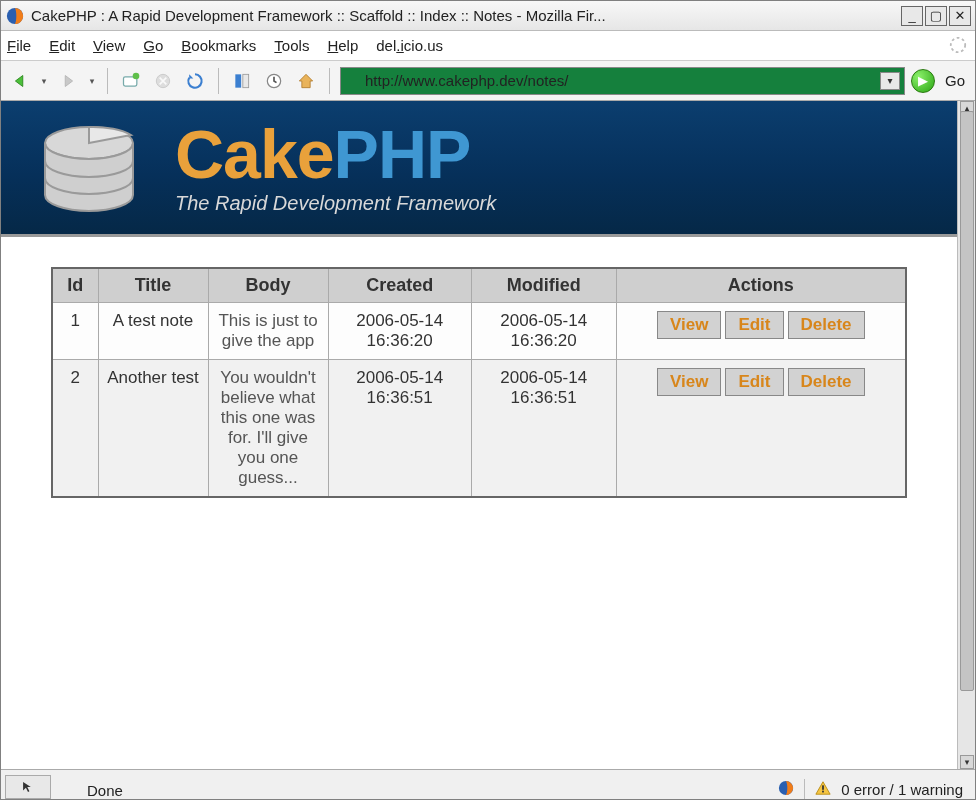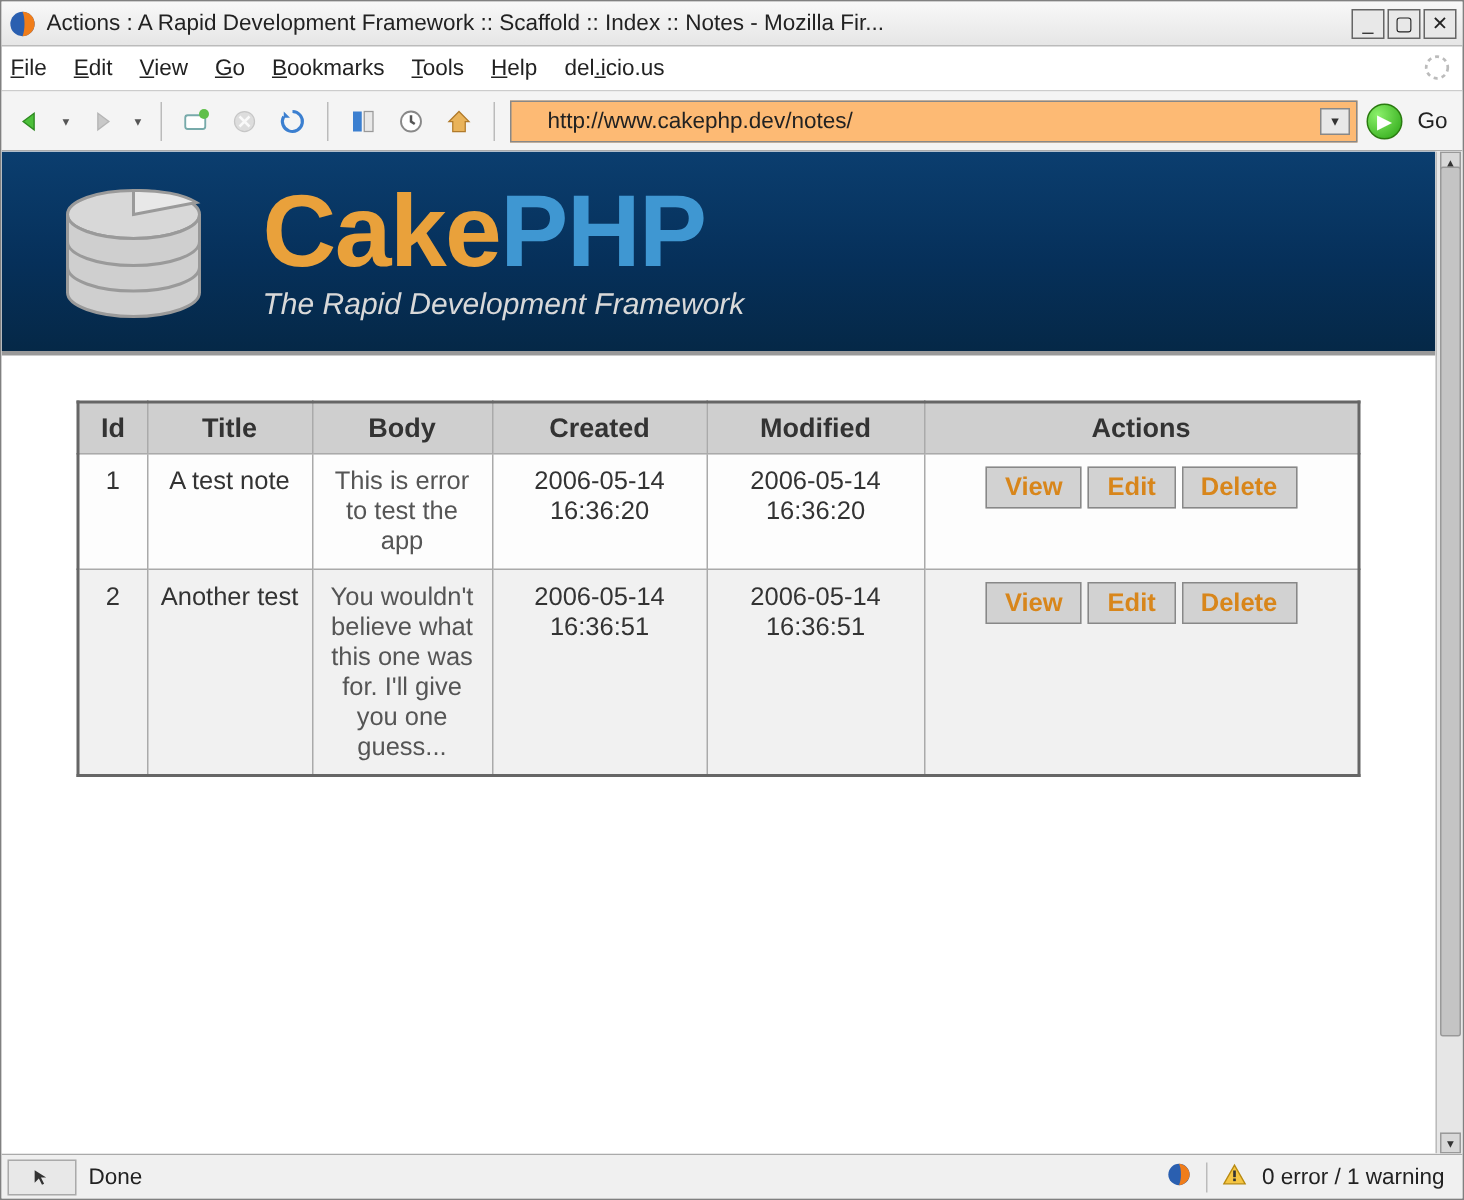--- a/index.html
+++ b/index.html
@@ -80,21 +80,21 @@
   .tb-dd {
     width: 10px; height: 26px;
     display: flex; align-items:center; justify-content:center;
     cursor: pointer;
     font-size: 9px; color:#555;
   }
   .urlbar {
     flex: 1;
     height: 28px;
     border: 1px solid #888;
-    background: #fdba74;
+    background: #15803d;
     display: flex;
     align-items: center;
     padding: 0 6px 0 24px;
     font-size: 15px;
     color: #222;
     position: relative;
   }
   .urlbar .dd {
     position: absolute; right: 4px; top: 4px;
     width: 20px; height: 18px;
@@ -210,24 +210,25 @@
     cursor: pointer;
     font-family: "Trebuchet MS", Verdana, sans-serif;
   }
 
   
   .statusbar {
     height: 30px;
     border-top: 1px solid #aaa;
     background: #f0f0f0;
     display: flex;
-    align-items: center;
+    align-items: flex-end;
     font-size: 15px;
     color: #222;
     padding: 0 4px;
+    gap: 28px;
   }
   .statusbar .sb-left {
     width: 46px; height: 24px;
     border: 1px solid #aaa;
     background:#e8e8e8;
     display:flex;align-items:center;justify-content:center;
     margin-right: 8px;
   }
   .statusbar .sb-msg { flex:1; }
   .statusbar .sb-right { display:flex; align-items:center; gap:10px; padding-right:8px; }
@@ -236,21 +237,21 @@
 </head>
 <body>
 
 <div class="titlebar">
   <span class="ff-icon">
     <svg viewBox="0 0 20 20" width="18" height="18">
       <circle cx="10" cy="10" r="9" fill="#2a5fb0"></circle>
       <path d="M10 1 C15 1 19 5 19 10 C19 15 15 19 10 19 C12 15 12 5 10 1 Z" fill="#f07d1a"></path>
     </svg>
   </span>
-  <span class="title-text">Actions : A Rapid Development Framework :: Scaffold :: Index :: Notes - Mozilla Fir...</span>
+  <span class="title-text">CakePHP : A Rapid Development Framework :: Scaffold :: Index :: Notes - Mozilla Fir...</span>
   <div class="win-btns">
     <div class="win-btn">_</div>
     <div class="win-btn">▢</div>
     <div class="win-btn">✕</div>
   </div>
 </div>
 
 <div class="menubar">
   <span class="menu-item"><span class="u">F</span>ile</span>
   <span class="menu-item"><span class="u">E</span>dit</span>
@@ -357,21 +358,21 @@
               <th style="width: 120px;">Body</th>
               <th>Created</th>
               <th>Modified</th>
               <th style="width: 290px;">Actions</th>
             </tr>
         </thead>
         <tbody id="table-body">
             <tr>
               <td>1</td>
               <td>A test note</td>
-              <td class="body-cell">This is error to test the app</td>
+              <td class="body-cell">This is just to give the app</td>
               <td>2006-05-14 16:36:20</td>
               <td>2006-05-14 16:36:20</td>
               <td class="actions-cell"><span class="act-btn">View</span><span class="act-btn">Edit</span><span class="act-btn">Delete</span></td>
             </tr>
             <tr>
               <td>2</td>
               <td>Another test</td>
               <td class="body-cell">You wouldn't believe what this one was for. I'll give you one guess...</td>
               <td>2006-05-14 16:36:51</td>
               <td>2006-05-14 16:36:51</td>

